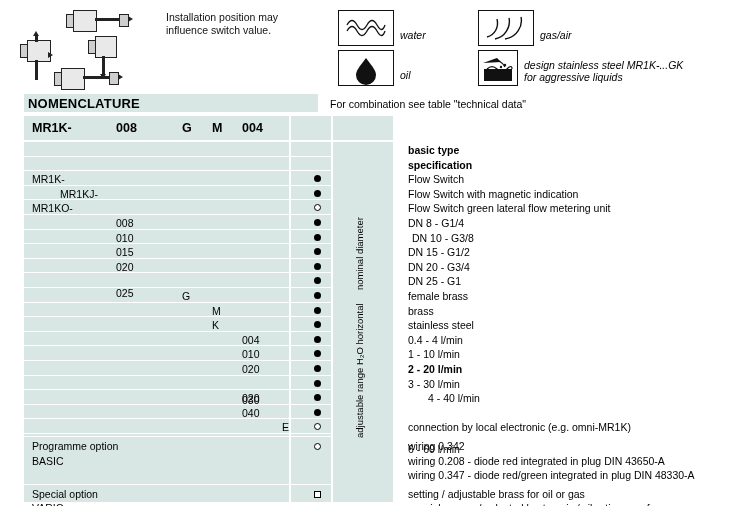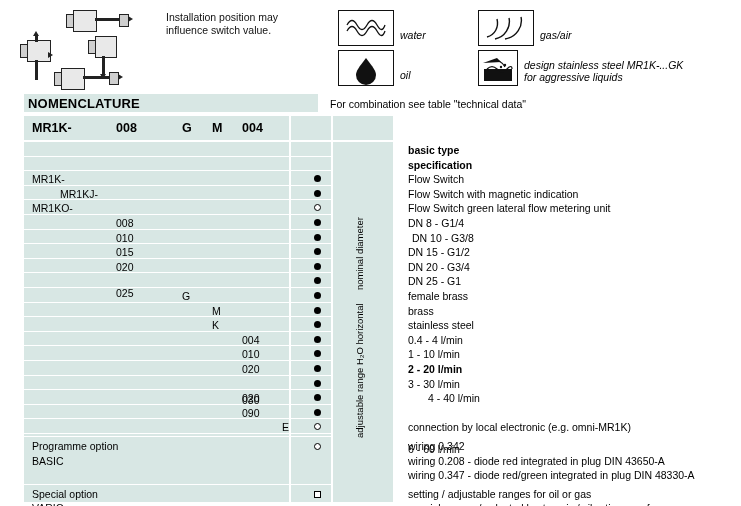--- a/index.html
+++ b/index.html
@@ -289,37 +289,37 @@
       <span class="desc" style="left: 384px; top: 232.4px;">1 - 10 l/min</span>
       <span class="rowtext" style="left: 218px; top: 247px;">020</span>
       <div class="dot" style="left: 290px; top: 249px;"></div>
       <span class="desc" style="left: 384px; top: 247px; font-weight: bold;">2 - 20 l/min</span>
       <span class="rowtext" style="left: 218px; top: 261.6px; margin-top: 16px;">030</span>
       <div class="dot" style="left: 290px; top: 263.6px;"></div>
       <span class="desc" style="left: 384px; top: 261.6px;">3 - 30 l/min</span>
       <span class="rowtext" style="left: 218px; top: 276.2px;">020</span>
       <div class="dot" style="left: 290px; top: 278.2px;"></div>
       <span class="desc" style="left: 404px; top: 276.2px;">4 - 40 l/min</span>
-      <span class="rowtext" style="left: 218px; top: 290.8px;">090</span>
+      <span class="rowtext" style="left: 218px; top: 290.8px;">040</span>
       <div class="dot" style="left: 290px; top: 292.8px;"></div>
       <span class="desc" style="left: 384px; top: 290.8px; margin-top: 36px;">6 - 60 l/min</span>
       <span class="rowtext" style="left: 258px; top: 305.4px;">E</span>
       <div class="circle" style="left: 290px; top: 307.4px;"></div>
       <span class="desc" style="left: 384px; top: 305.4px;">connection by local electronic (e.g. omni-MR1K)</span>
     </div>
 
   <div id="options">
       <span class="rowtext" style="left: 8px; top: 324px;">Programme option</span>
       <span class="rowtext" style="left: 8px; top: 338.6px;">BASIC</span>
       <div class="circle" style="left: 290px; top: 327px;"></div>
       <span class="desc" style="left: 384px; top: 324px;">wiring 0.342</span>
       <span class="desc" style="left: 384px; top: 338.6px;">wiring 0.208 - diode red integrated in plug DIN 43650-A</span>
       <span class="desc" style="left: 384px; top: 353.2px;">wiring 0.347 - diode red/green integrated in plug DIN 48330-A</span>
       <div class="hline" style="left: 0px; top: 320px; width: 307px;"></div>
       <span class="rowtext" style="left: 8px; top: 371.8px;">Special option</span>
       <span class="rowtext" style="left: 8px; top: 386.4px;">VARIO</span>
       <div class="square" style="left: 290px; top: 374.8px;"></div>
-      <span class="desc" style="left: 384px; top: 371.8px;">setting / adjustable ranges for oil or gas</span>
+      <span class="desc" style="left: 384px; top: 371.8px;">setting / adjustable brass for oil or gas</span>
       <span class="desc" style="left: 384px; top: 386.4px;">special ranges / selected hysteresis / vibration-proof</span>
       <div class="hline" style="left: 0px; top: 367.8px; width: 307px;"></div>
     </div>
 
 </div>
 
 </body></html>

